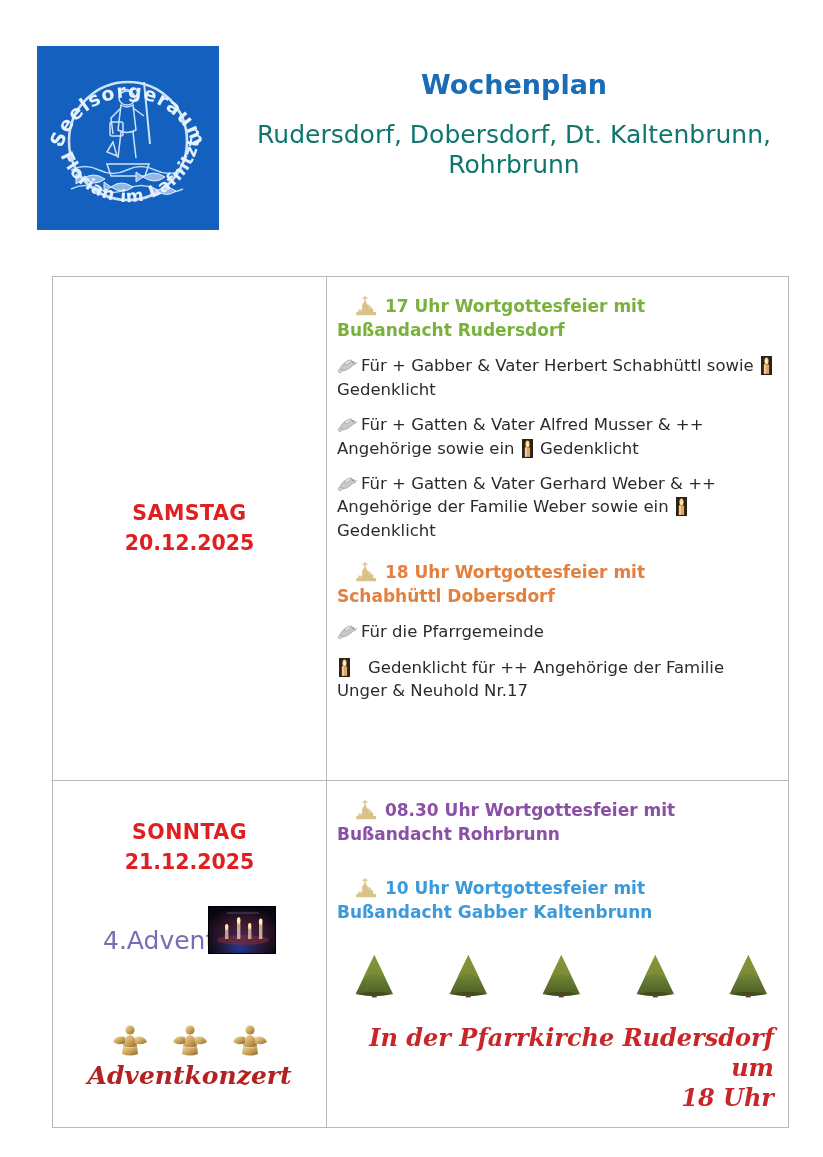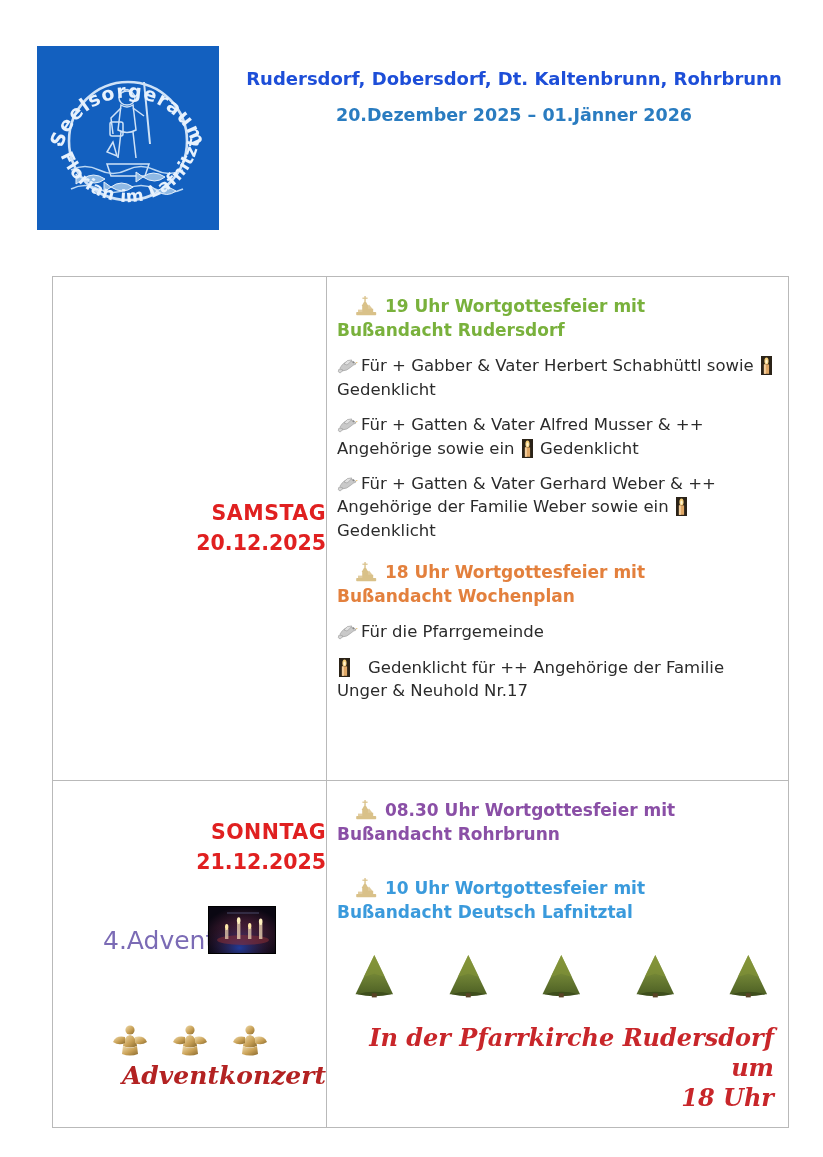--- a/index.html
+++ b/index.html
@@ -54,23 +54,23 @@
   .title-sub {
     font-family: "DejaVu Sans", sans-serif;
     font-weight: bold;
     font-size: 27px;
     color: #1a6cb5;
     line-height: 1.1;
     margin: 22px 0 0 0;
   }
   .title-places {
     font-family: "DejaVu Sans", sans-serif;
-    font-weight: bold;
-    font-size: 18px;
-    color: #1d4ed8;
+    font-weight: normal;
+    font-size: 25px;
+    color: #0f766e;
     line-height: 1.2;
     margin: 20px 0 0 0;
   }
   .title-dates {
     font-family: "DejaVu Sans", sans-serif;
     font-weight: bold;
     font-size: 17.5px;
     color: #2a7cc0;
     line-height: 1.2;
     margin: 15px 0 0 0;
@@ -84,21 +84,21 @@
     border-collapse: collapse;
     table-layout: fixed;
   }
   .plan-table td {
     border: 1px solid #b9b9b9;
     vertical-align: top;
     padding: 0;
   }
   td.col-day {
     width: 274px;
-    text-align: right;
+    text-align: center;
     vertical-align: middle;
   }
   td.col-body {
     width: 462px;
     padding: 10px 14px 14px 10px;
   }
   tr.row-sat td.col-body { height: 504px; }
   tr.row-sun td.col-body { height: 330px; }
 
   
@@ -239,22 +239,22 @@
         <text font-family="DejaVu Sans, sans-serif" font-size="19" font-weight="bold" fill="#e8f2fd" letter-spacing="1.2">
           <textPath href="#arcTop" startOffset="50%" text-anchor="middle">Seelsorgeraum</textPath>
         </text>
         <text font-family="DejaVu Sans, sans-serif" font-size="17" font-weight="bold" fill="#e8f2fd" letter-spacing="0.8">
           <textPath href="#arcBot" startOffset="50%" text-anchor="middle">Hl. Florian im Lafnitztal</textPath>
         </text>
       </svg>
     </div>
 
     <div class="header-text">
+      <div class="title-sub">Wochenplan</div>
       <div class="title-places">Rudersdorf, Dobersdorf, Dt. Kaltenbrunn, Rohrbrunn</div>
-      <div class="title-dates">20.Dezember 2025 – 01.Jänner 2026</div>
     </div>
   </div>
 
   <table class="plan-table">
     <tbody>
 
       <tr class="row-sat">
 
         <td class="col-day">
           <div class="day-name">SAMSTAG</div>
@@ -269,21 +269,21 @@
                 <rect x="11.4" y="1" width="1.3" height="5"></rect>
                 <rect x="9.4" y="2.6" width="5.2" height="1.2"></rect>
                 <path d="M12 5.2 L15.4 11 H8.6 Z"></path>
                 <rect x="9.2" y="10.6" width="5.8" height="6.6"></rect>
                 <path d="M16 9.5 L19.8 14.2 H12.2 Z" opacity="0.85"></path>
                 <rect x="13.8" y="13.8" width="6.4" height="4"></rect>
                 <rect x="3.2" y="17" width="20" height="3.2" rx="0.8"></rect>
                 <rect x="5" y="14.6" width="4.8" height="3" opacity="0.8"></rect>
               </g>
             </svg>
-            <span>19 Uhr Wortgottesfeier mit</span><br>
+            <span>17 Uhr Wortgottesfeier mit</span><br>
             <span>Bußandacht Rudersdorf</span>
           </div>
 
           <div class="intent">
             <svg class="ic ic-dove" viewBox="0 0 21 17">
               <g fill="#c9c9c9" stroke="#9a9a9a" stroke-width="0.6">
                 <path d="M3 11 q4 -7 10 -7 q5 0 6 3 q-3 1 -5 3 q-4 4 -9 4 z"></path>
                 <path d="M7 7 q3 -5 8 -4 q-2 3 -5 5 z" fill="#e0e0e0"></path>
                 <path d="M2 12 q-2 3 1 4 q2 -1 3 -3 z" fill="#d5d5d5"></path>
                 <circle cx="16.4" cy="5.4" r="0.7" fill="#777"></circle>
@@ -341,21 +341,21 @@
                 <rect x="9.4" y="2.6" width="5.2" height="1.2"></rect>
                 <path d="M12 5.2 L15.4 11 H8.6 Z"></path>
                 <rect x="9.2" y="10.6" width="5.8" height="6.6"></rect>
                 <path d="M16 9.5 L19.8 14.2 H12.2 Z" opacity="0.85"></path>
                 <rect x="13.8" y="13.8" width="6.4" height="4"></rect>
                 <rect x="3.2" y="17" width="20" height="3.2" rx="0.8"></rect>
                 <rect x="5" y="14.6" width="4.8" height="3" opacity="0.8"></rect>
               </g>
             </svg>
             <span>18 Uhr Wortgottesfeier mit</span><br>
-            <span>Bußandacht Wochenplan</span>
+            <span>Schabhüttl Dobersdorf</span>
           </div>
 
           <div class="intent">
             <svg class="ic ic-dove" viewBox="0 0 21 17">
               <g fill="#c9c9c9" stroke="#9a9a9a" stroke-width="0.6">
                 <path d="M3 11 q4 -7 10 -7 q5 0 6 3 q-3 1 -5 3 q-4 4 -9 4 z"></path>
                 <path d="M7 7 q3 -5 8 -4 q-2 3 -5 5 z" fill="#e0e0e0"></path>
                 <path d="M2 12 q-2 3 1 4 q2 -1 3 -3 z" fill="#d5d5d5"></path>
                 <circle cx="16.4" cy="5.4" r="0.7" fill="#777"></circle>
                 <path d="M18.8 5.6 l2.2 -0.6 l-2.1 1.5 z" fill="#d8a43c" stroke="none"></path>
@@ -475,21 +475,21 @@
                 <rect x="9.4" y="2.6" width="5.2" height="1.2"></rect>
                 <path d="M12 5.2 L15.4 11 H8.6 Z"></path>
                 <rect x="9.2" y="10.6" width="5.8" height="6.6"></rect>
                 <path d="M16 9.5 L19.8 14.2 H12.2 Z" opacity="0.85"></path>
                 <rect x="13.8" y="13.8" width="6.4" height="4"></rect>
                 <rect x="3.2" y="17" width="20" height="3.2" rx="0.8"></rect>
                 <rect x="5" y="14.6" width="4.8" height="3" opacity="0.8"></rect>
               </g>
             </svg>
             <span>10 Uhr Wortgottesfeier mit</span><br>
-            <span>Bußandacht Deutsch Lafnitztal</span>
+            <span>Bußandacht Gabber Kaltenbrunn</span>
           </div>
 
           <div class="trees-row">
             <svg class="ic ic-tree" viewBox="0 0 62 60">
               <defs>
                 <linearGradient id="treeG" x1="0" y1="0" x2="0" y2="1">
                   <stop offset="0%" stop-color="#9aa83e"></stop>
                   <stop offset="55%" stop-color="#6e8134"></stop>
                   <stop offset="100%" stop-color="#4e6125"></stop>
                 </linearGradient>

